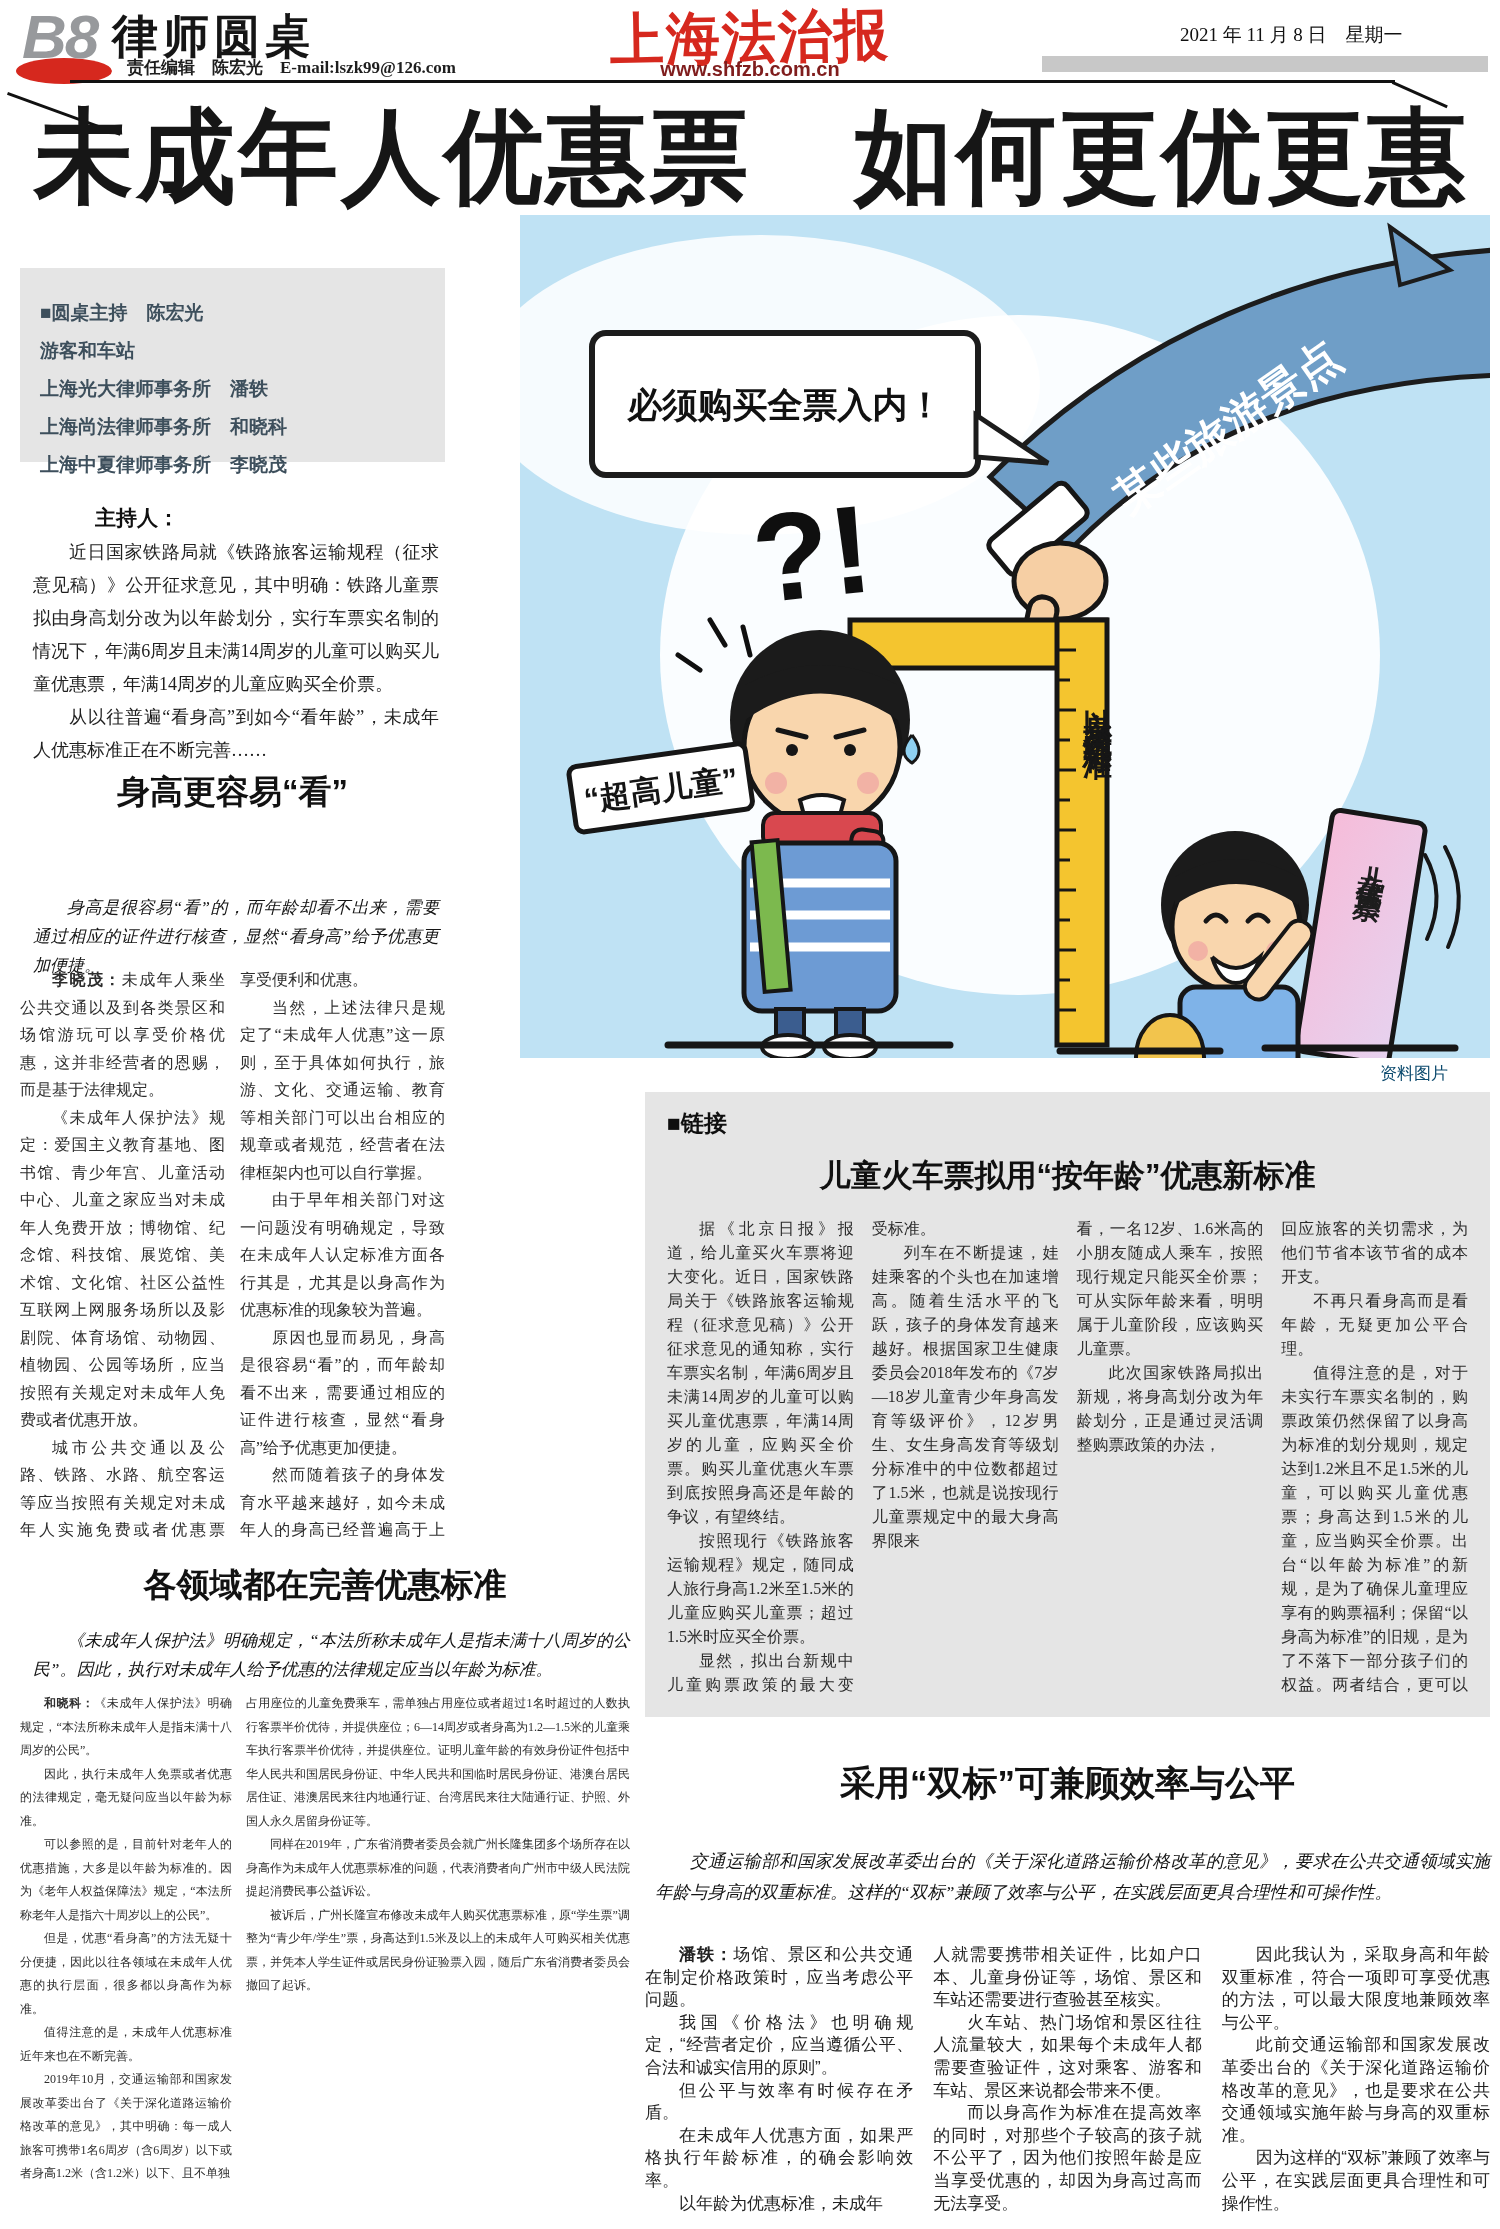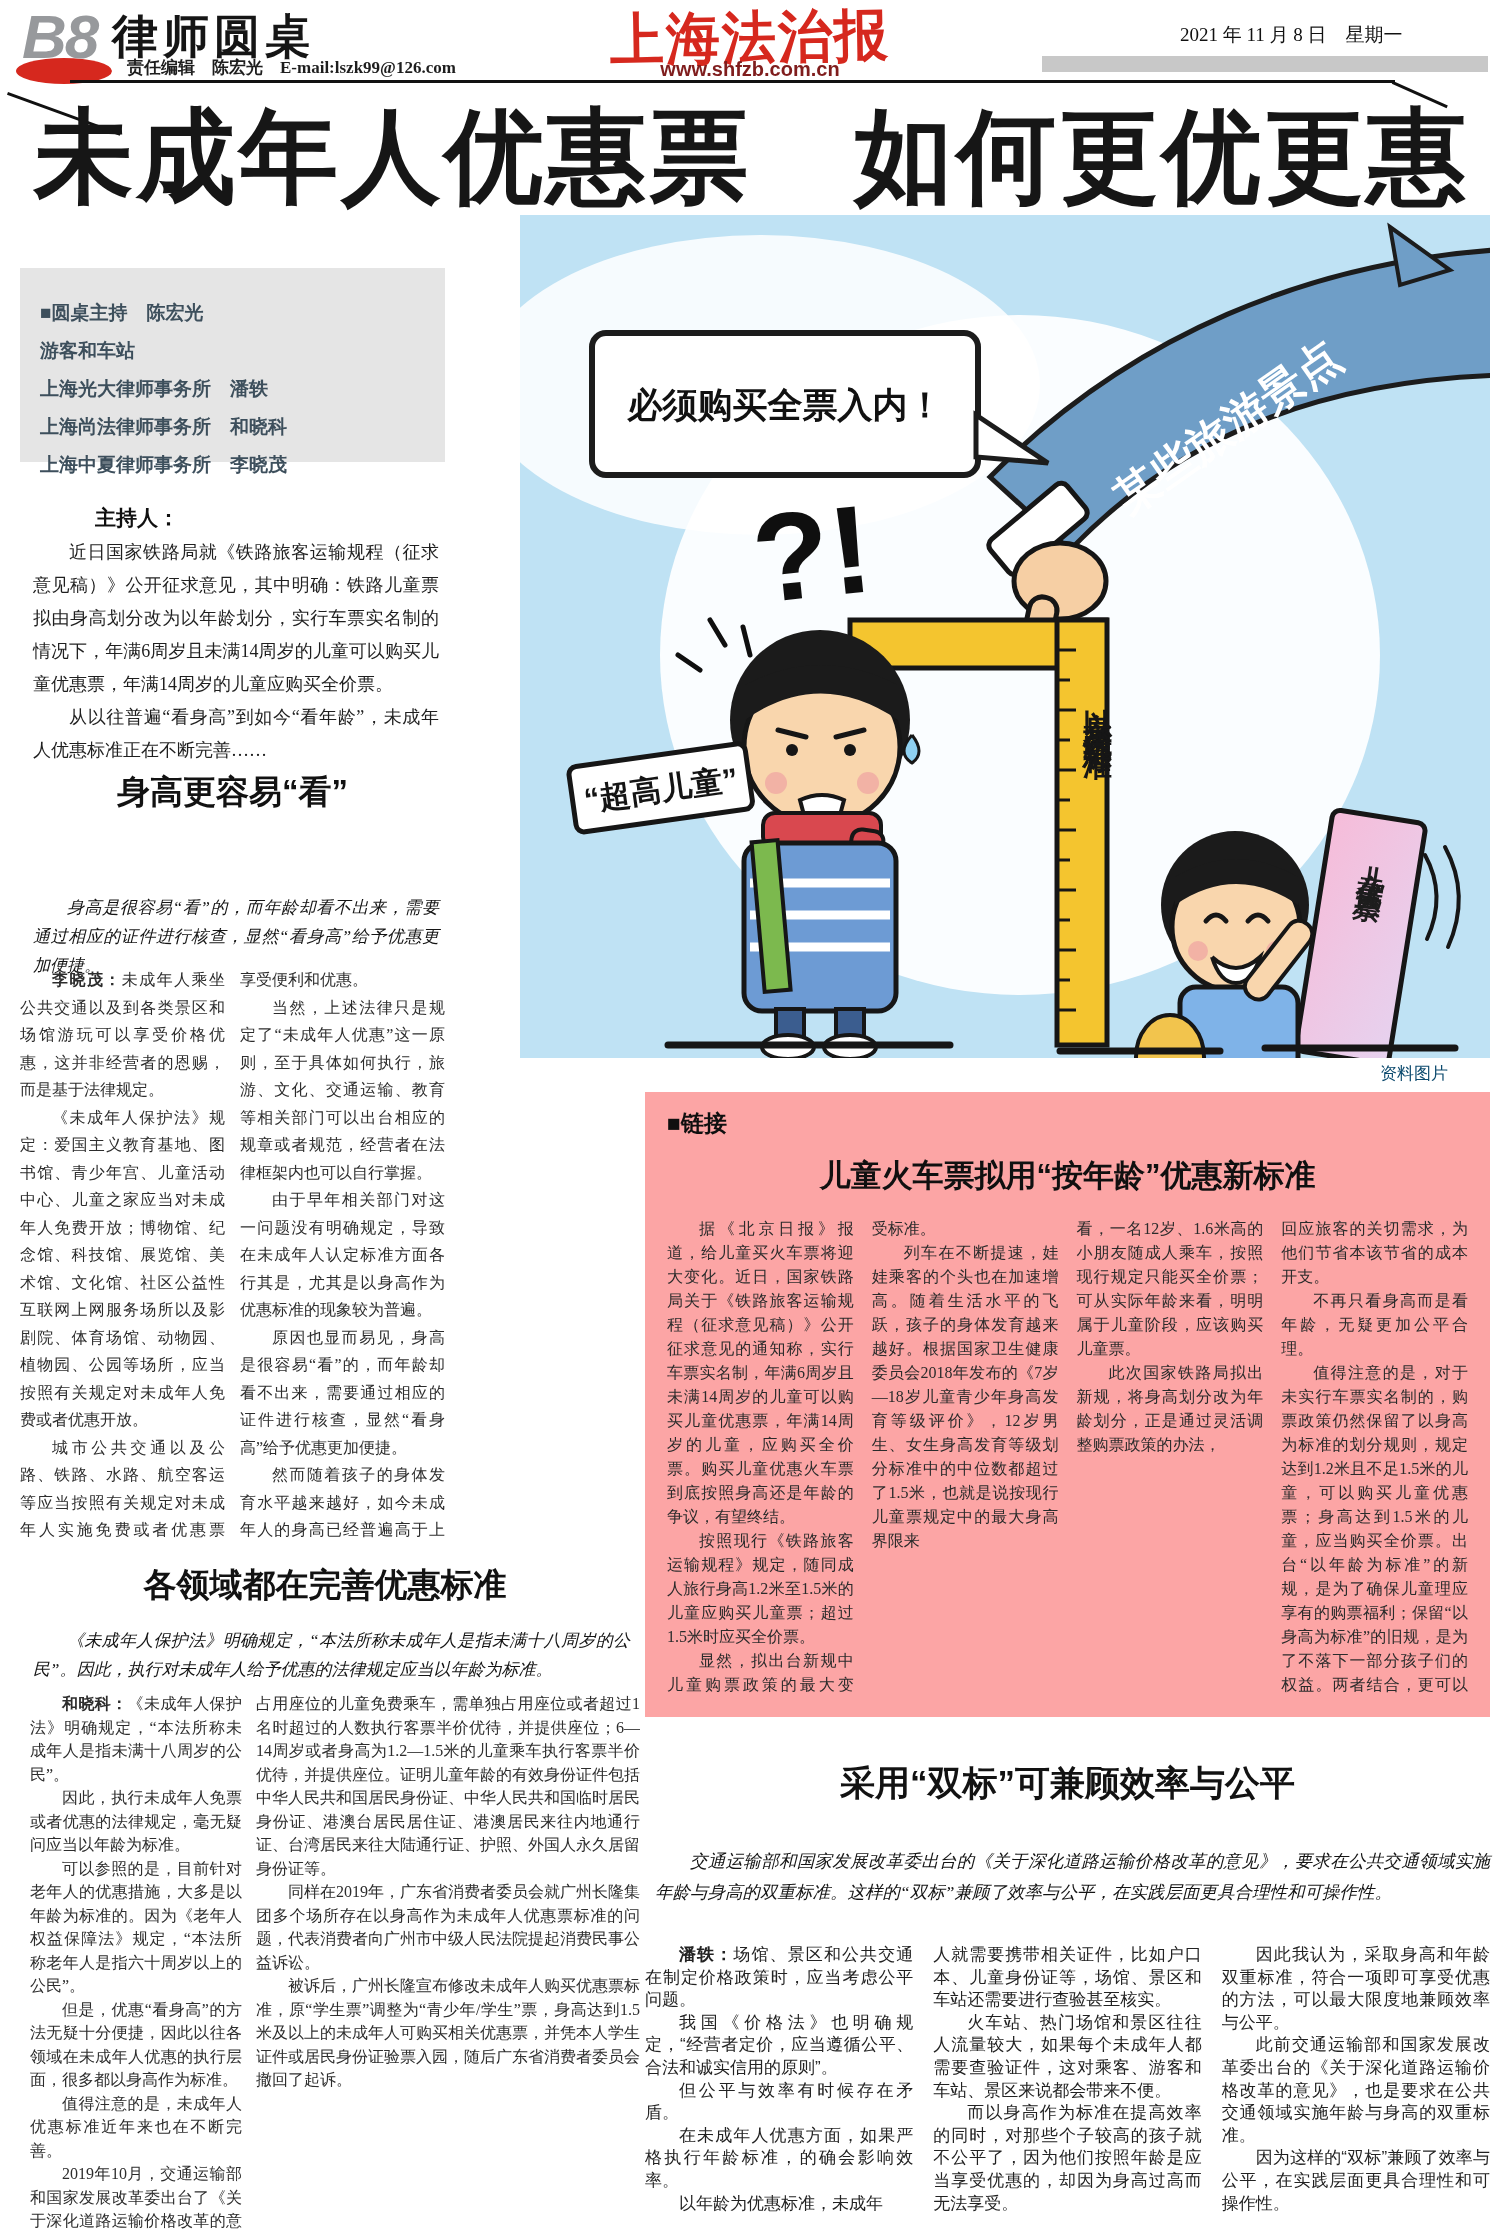--- a/index.html
+++ b/index.html
@@ -32,25 +32,25 @@
   .sec-title{font-family:"Liberation Sans",sans-serif;font-weight:900;text-align:center;color:#121212;}
   .lede{font-style:italic;text-align:justify;color:#141414;}
   .lede p{margin:0;text-indent:2em;}
   .cols{display:flex;}
   .cols > div{text-align:justify;}
   .cols p{margin:0;text-indent:2em;}
   .cols p.cont{text-indent:0;}
   .s1-body{font-size:16px;line-height:27.5px;color:#2d2d2d;}
   .s1-body .c{width:205px;}
   .s1-body{gap:15px;}
-  .s2-body{font-size:16px;line-height:23.5px;color:#2d2d2d;gap:14px;overflow:hidden;margin-left:10px;}
+  .s2-body{font-size:12px;line-height:23.5px;color:#2d2d2d;gap:14px;overflow:hidden;}
   .s2-c1{width:212px;flex:none;}
   .s2-c2{flex:1;}
   
-  .link-box{background:#fca5a5;box-sizing:border-box;padding:16px 22px;}
+  .link-box{background:#e5e5e5;box-sizing:border-box;padding:16px 22px;}
   .link-tag{font-family:"Liberation Sans",sans-serif;font-weight:bold;font-size:23px;color:#0f0f0f;}
   .link-title{font-family:"Liberation Sans",sans-serif;font-weight:900;font-size:31px;color:#101010;text-align:center;margin-top:16px;}
   .link-cols{margin-top:20px;height:480px;overflow:hidden;font-size:16px;line-height:24px;color:#2b2b2b;gap:18px;}
   .link-cols .c{flex:1;}
   
   .s3-lede{font-size:17.5px;line-height:31px;}
   .s3-body{font-family:"Liberation Sans",sans-serif;font-size:17px;line-height:22.6px;color:#222;gap:20px;overflow:hidden;}
   .s3-body .c{flex:1;}
   .caption{font-size:17px;color:#0c4a6e;text-align:right;}
   

